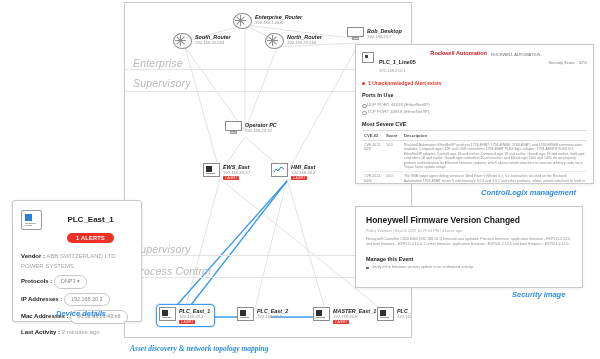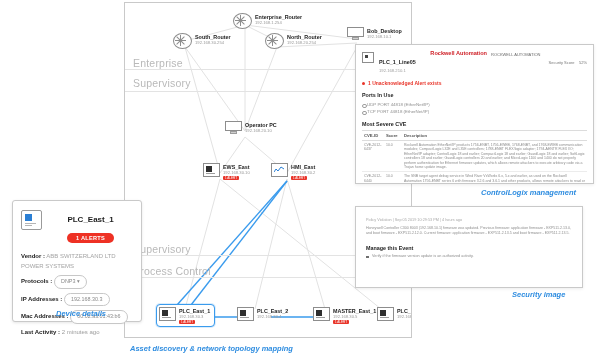--- a/index.html
+++ b/index.html
@@ -9,20 +9,21 @@
     font-family:"Liberation Sans", sans-serif;
     color:#222;
   }
   .stage{position:absolute;inset:0;}
 
   
   #topology{
     position:absolute;left:124px;top:2px;width:288px;height:336px;
     background:#fff;border:1px solid #c9c9c9;box-sizing:border-box;
     overflow:hidden;
+    font-style:italic;
   }
   #topo-svg{position:absolute;left:0;top:0;width:288px;height:336px;}
   .zone-label{
     position:absolute;left:8px;font-size:10.5px;color:#b9b9b9;
     letter-spacing:.2px;white-space:nowrap;
   }
   .zone-rule{position:absolute;left:0;width:288px;height:1px;background:#e3e3e3;}
 
   .node{position:absolute;display:flex;align-items:flex-start;gap:3px;}
   .node .glyph{
@@ -147,21 +148,21 @@
   .a-manage{font-size:5.4px;font-weight:bold;color:#1c1c1c;margin-top:9px;}
   .a-item{font-size:3.8px;color:#8e8e8e;margin-top:3px;padding-left:6px;position:relative;line-height:5px;}
   .a-item:before{content:"";position:absolute;left:0;top:1.5px;width:2.5px;height:2.5px;background:#6f6f6f;}
 
   
   .caption{
     position:absolute;font-size:7.5px;font-style:italic;font-weight:bold;
     color:#2f8de0;white-space:nowrap;
   }
   #cap-device{left:24px;top:309px;padding-left:32px;}
-  #cap-asset{left:130px;top:344px;}
+  #cap-asset{left:130px;top:344px;font-family:Liberation Serif, serif;}
   #cap-vuln{left:481px;top:188px;}
   #cap-alert{left:512px;top:290px;}
 </style>
 </head>
 <body>
 
 <div class="stage">
 
   <div id="topology">
 
@@ -420,20 +421,21 @@
             <td class="c-id">CVE-2012-6440</td>
             <td class="c-sc">10.0</td>
             <td>The SNB target agent debug service in Wind River VxWorks 6.x, 5.x and earlier, as used on the Rockwell Automation 1756-ENBT series 6 with firmware 3.2.6 and 3.6.1 and other products, allows remote attackers to read or modify arbitrary memory locations, perform function calls, or manage tasks via requests to UDP port 17185, a related issue to CVE-2010-2965.</td>
           </tr>
         </tbody>
       </table>
     </div>
   </div>
 
   <div id="alertp">
+    <div class="a-title">Honeywell Firmware Version Changed</div>
     <div class="a-sub">Policy Violation | Sep 05 2019 10:29:53 PM | 4 hours ago</div>
     <div class="a-body">Honeywell Controller C300 8003 (192.168.10.1) firmware was updated. Previous firmware: application firmware - EXP511.2.13.0, and boot firmware - EXP511.2.12.0. Current firmware: application firmware - EXP511.2.13.5 and boot firmware - EXP511.2.13.5.</div>
     <div class="a-manage">Manage this Event</div>
     <div class="a-item">Verify if the firmware version update is an authorized activity.</div>
   </div>
 
   <div class="caption" id="cap-device">Device details</div>
   <div class="caption" id="cap-asset">Asset discovery &amp; network topology mapping</div>
   <div class="caption" id="cap-vuln">ControlLogix management</div>
   <div class="caption" id="cap-alert">Security image</div>

